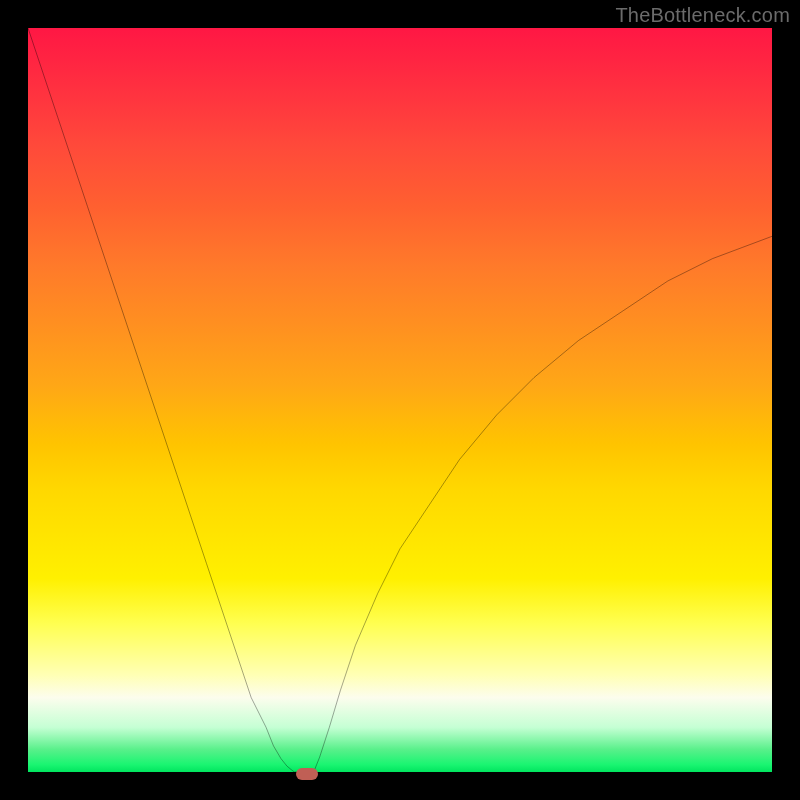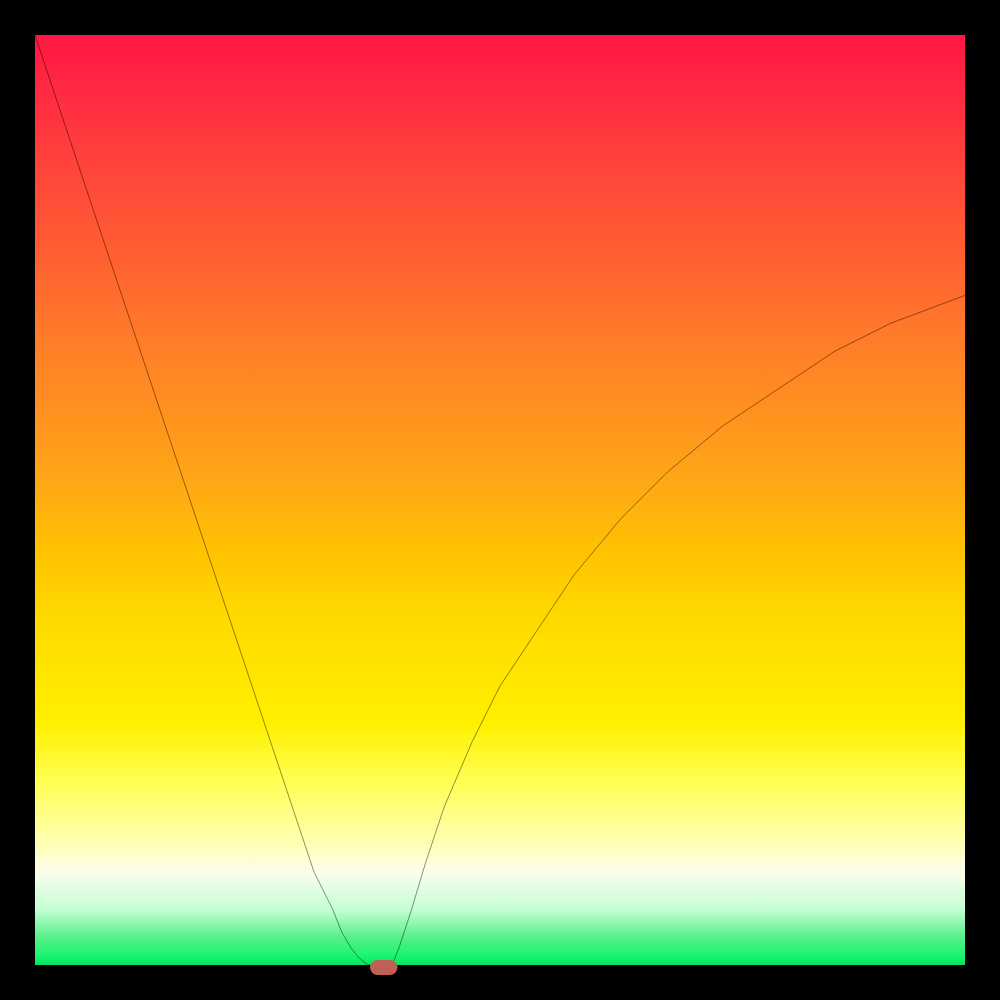--- a/index.html
+++ b/index.html
@@ -67,13 +67,14 @@
 </head>
 <body>
 
 <div class="frame">
   <div class="plot-area">
     <svg class="curve" viewBox="0 0 100 100" preserveAspectRatio="none">
       <path id="curve-path" fill="none" stroke="#000" stroke-width="0.35" vector-effect="non-scaling-stroke" stroke-linejoin="round" stroke-linecap="round" d="M0.000 0.000 L4.000 12.000 L8.000 24.000 L12.000 36.000 L16.000 48.000 L20.000 60.000 L24.000 72.000 L28.000 84.000 L30.000 90.000 L32.000 94.000 L33.000 96.500 L34.000 98.200 L34.800 99.200 L35.400 99.700 L35.800 100.000 L35.800 100.000 L37.000 100.000 L38.400 100.000 L38.400 100.000 L39.200 98.000 L40.500 94.000 L42.000 89.000 L44.000 83.000 L47.000 76.000 L50.000 70.000 L54.000 64.000 L58.000 58.000 L63.000 52.000 L68.000 47.000 L74.000 42.000 L80.000 38.000 L86.000 34.000 L92.000 31.000 L96.000 29.500 L100.000 28.000"></path>
     </svg>
     <div id="marker" class="marker" style="left: 37.5%; top: 100%;"></div>
   </div>
+  <div class="watermark">TheBottleneck.com</div>
 </div>
 
 </body></html>

